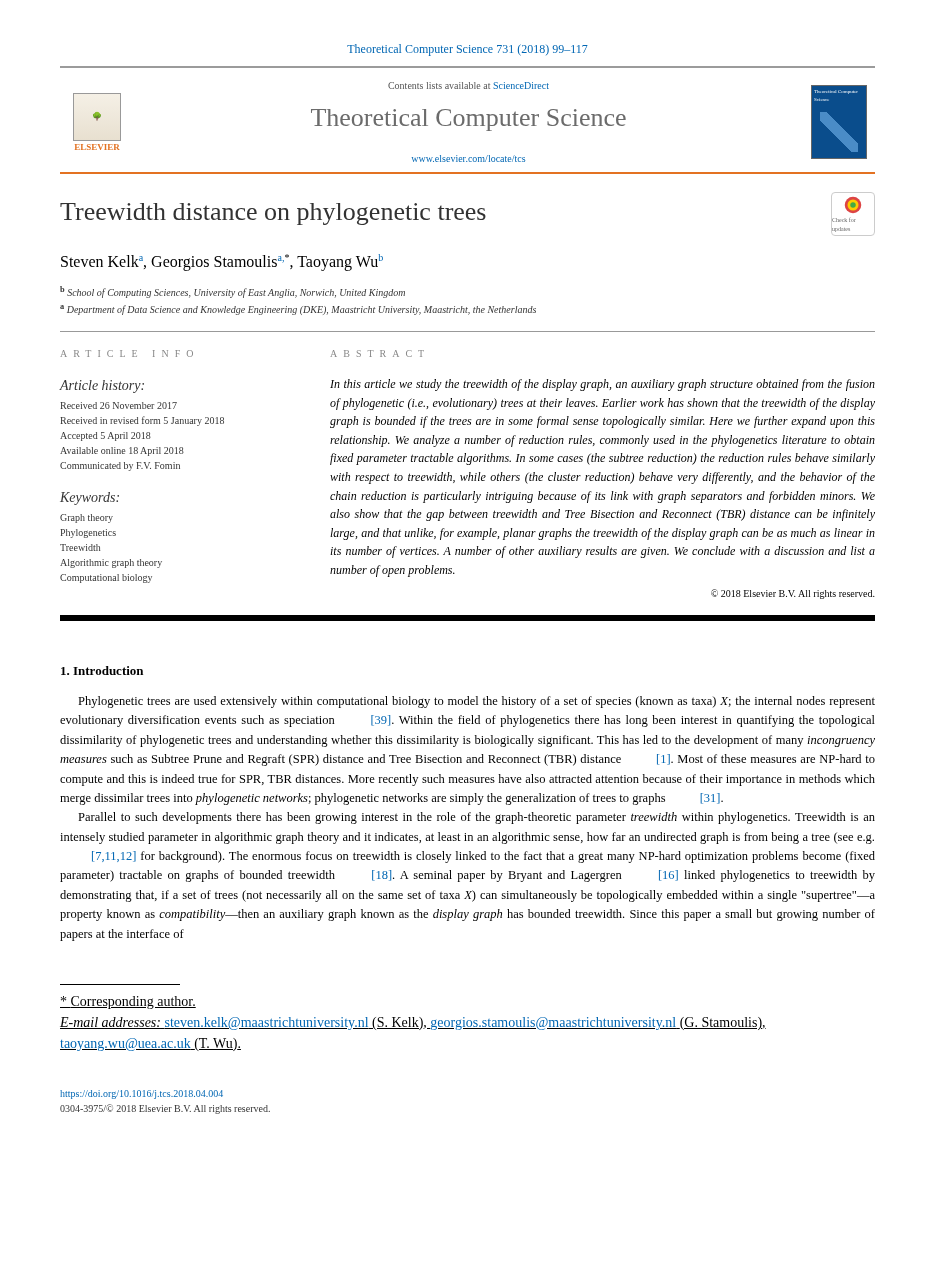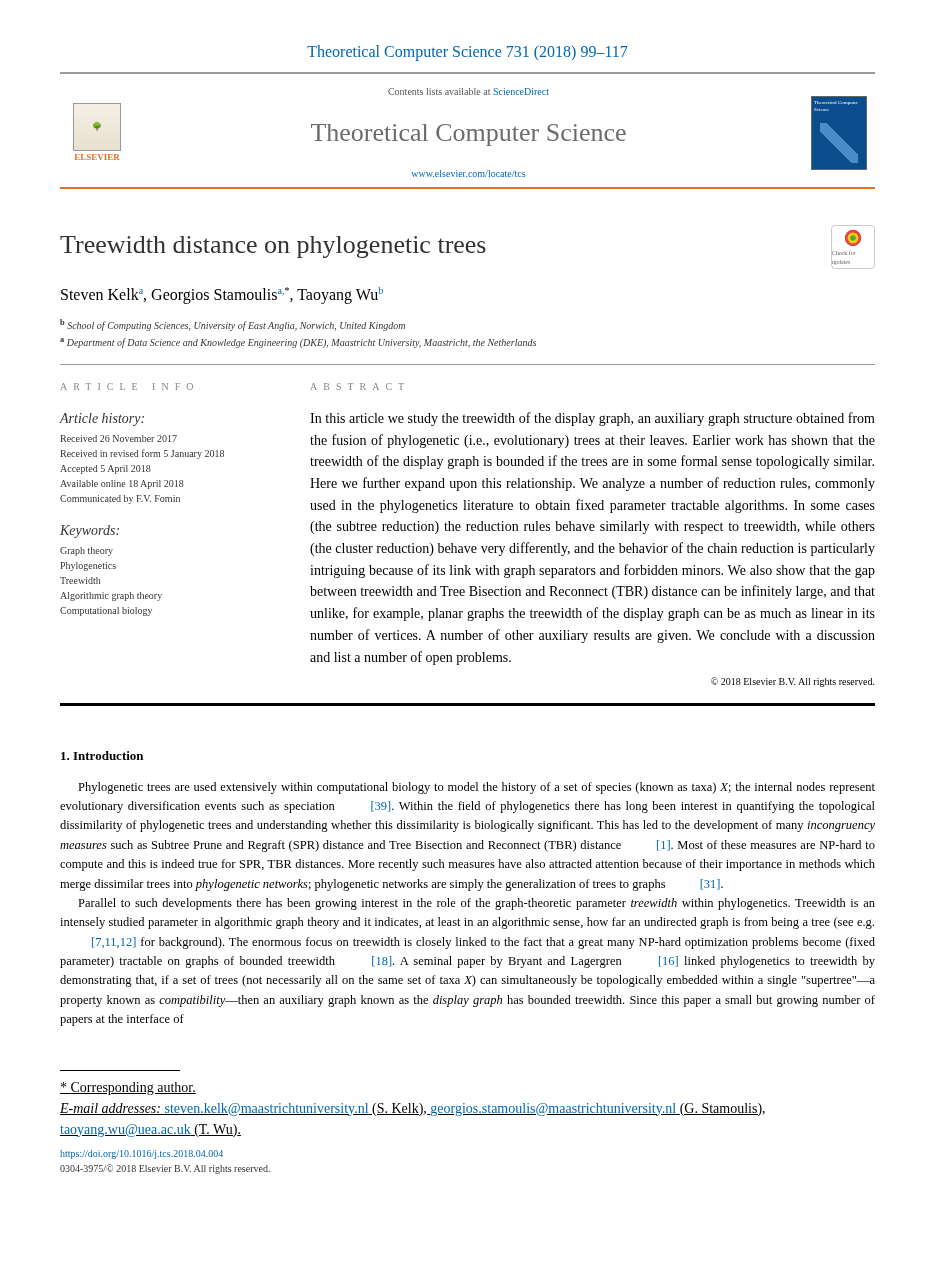--- a/index.html
+++ b/index.html
@@ -9,21 +9,21 @@
     width: 935px;
     margin: 0 auto;
     padding: 40px 60px;
     color: #000;
     font-size: 13px;
     line-height: 1.5;
   }
   .citation {
     text-align: center;
     color: #0066b3;
-    font-size: 16px;
+    font-size: 12px;
     margin-bottom: 8px;
   }
   .top-rule { border-top: 2px solid #9b9b9b; margin-bottom: 0; }
   .header-box {
     display: flex;
     align-items: center;
     justify-content: space-between;
     padding: 10px 8px 6px 8px;
     border-bottom: 2px solid #e37222;
   }
@@ -34,42 +34,42 @@
     font-size: 9px; color: #e37222; font-weight: bold;
   }
   .elsevier-tree {
     width: 48px; height: 48px;
     border: 1px solid #999;
     background: linear-gradient(#f5f0e6, #e8e0d0);
     display: flex; align-items: center; justify-content: center;
     color: #888; font-size: 8px;
   }
   .header-center { text-align: center; flex: 1; }
-  .contents-line { font-size: 10px; color: #555; margin-bottom: 14px; }
+  .contents-line { font-size: 10px; color: #555; margin-bottom: 5px; }
   .contents-line a { color: #0066b3; text-decoration: none; }
   .journal-name { font-size: 26px; font-weight: 400; color: #6b6b6b; font-family: Georgia, serif; margin-bottom: 14px; }
   .journal-link { font-size: 10px; }
   .journal-link a { color: #0066b3; text-decoration: none; }
   .cover-thumb {
     width: 56px; height: 74px;
     background: #0a4d8c;
     border: 1px solid #666;
     position: relative;
     font-size: 5px; color: #fff; padding: 2px;
   }
   .cover-thumb::after {
     content: '';
     position: absolute; bottom: 6px; left: 8px; right: 8px; height: 40px;
     background: linear-gradient(45deg, transparent 40%, #4a8cc7 40%, #4a8cc7 60%, transparent 60%);
   }
   .title-row {
     display: flex;
     justify-content: space-between;
     align-items: flex-start;
-    margin-top: 36px;
+    margin-top: 18px;
   }
   .article-title {
     font-size: 26px;
     font-weight: 400;
     color: #323232;
     font-family: Georgia, serif;
   }
   .check-badge {
     width: 44px; height: 44px;
     border: 1px solid #ccc;
@@ -79,46 +79,46 @@
   }
   .check-badge svg { width: 22px; height: 22px; }
   .authors { margin-top: 14px; font-size: 16px; }
   .authors sup { color: #0066b3; font-size: 10px; }
   .authors .star { color: #000; }
   .affiliations { margin-top: 10px; font-size: 10px; font-style: italic; color: #333; }
   .affiliations sup { font-style: normal; font-weight: bold; }
   .thin-rule { border-top: 1px solid #999; margin: 14px 0 0 0; }
   .info-abstract {
     display: flex;
-    gap: 20px;
+    gap: 40px;
     margin-top: 14px;
     padding-bottom: 14px;
-    border-bottom: 3px solid #000000;
+    border-bottom: 6px solid #000000;
   }
   .col-info { width: 230px; flex-shrink: 0; }
   .col-abstract { flex: 1; }
   .section-label {
     font-size: 10px;
     letter-spacing: 6px;
     color: #888;
     text-transform: uppercase;
     margin-bottom: 14px;
   }
   .info-block { font-size: 10px; color: #333; line-height: 1.5; }
   .info-heading { font-style: italic; font-size: 14px; margin-top: 14px; margin-bottom: 2px; }
-  .abstract-text { font-size: 14px; text-align: justify; line-height: 1.55; }
+  .abstract-text { font-size: 12px; text-align: justify; line-height: 1.55; font-style: italic; }
   .copyright { text-align: right; font-size: 10px; margin-top: 6px; }
   .section-heading { font-weight: bold; font-size: 13px; margin-top: 40px; margin-bottom: 12px; }
   .body-para { font-size: 12.5px; text-align: justify; line-height: 1.55; text-indent: 18px; }
   .body-para .ref { color: #0066b3; padding-left: 31px; }
   .body-para em { font-style: italic; }
   .footer-rule { border-top: 1px solid #000; width: 120px; margin-top: 40px; margin-bottom: 6px; }
   .footnotes { font-size: 14px; line-height: 1.5; text-decoration: underline; }
   .footnotes a { color: #0066b3; text-decoration: none; margin-top: 21px; }
-  .doi-block { margin-top: 6px; font-size: 10px; font-family: Liberation Serif, serif; }
+  .doi-block { margin-top: 32px; font-size: 10px; font-family: Liberation Serif, serif; }
   .doi-block a { color: #0066b3; text-decoration: none; }
   .issn-line { font-size: 10px; color: #333; }
 </style>
 </head>
 <body>
 
 <div class="citation">Theoretical Computer Science 731 (2018) 99–117</div>
 <div class="top-rule"></div>
 
 <div class="header-box">

